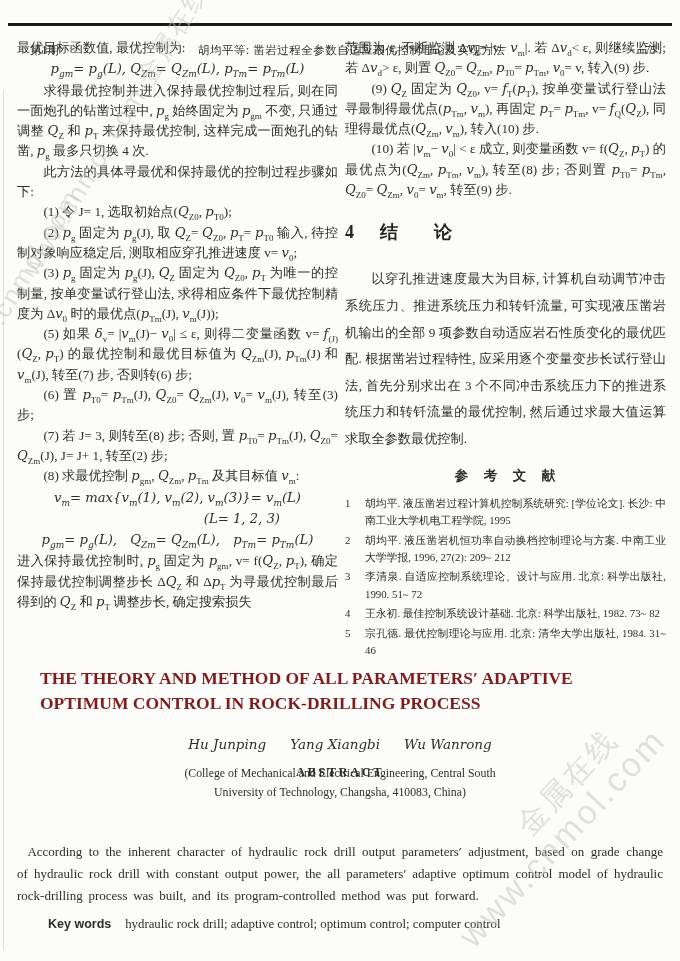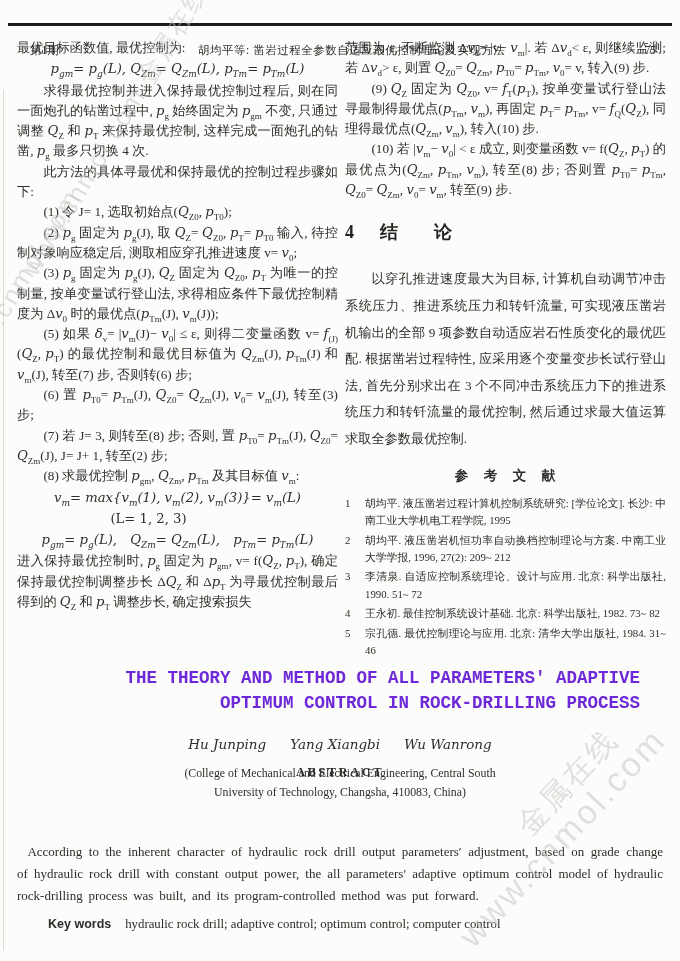--- a/index.html
+++ b/index.html
@@ -18,33 +18,33 @@
 
   
   .col{position:absolute;top:38px;width:321px;font-size:13.2px;line-height:20.3px;text-align:justify;}
   #left-col{left:17px;}
   #right-col{left:345px;}
   .para{text-indent:0;}
   .para.indent{text-indent:2em;}
   .para i, .formula i, .ref-text i{font-family:"DejaVu Serif",serif;}
   sub{font-size:9px;line-height:0;}
   .formula{text-align:center;font-style:italic;font-family:"DejaVu Serif",serif;margin:1px 0;}
-  .formula-right{text-align:center;padding-right:58px;font-family:"DejaVu Serif",serif;}
+  .formula-right{text-align:right;padding-right:58px;font-style:italic;font-family:"DejaVu Serif",serif;}
   .spaced{line-height:26.6px;margin-top:17px;}
   .sec-head{margin-top:15px;height:34px;display:flex;align-items:center;font-size:18px;font-weight:bold;color:#262422;}
   .sec-num{margin-right:26px;}
   .ref-head{text-align:center;font-weight:bold;font-size:13.5px;margin:13px 0 9px;letter-spacing:1px;}
   .ref{font-size:10.8px;line-height:17.4px;display:flex;margin-bottom:2px;}
   .ref-num{flex:none;width:20px;}
   .ref-text{flex:1;text-align:justify;}
 
   
-  .eng-title{position:absolute;top:666px;left:40px;width:600px;text-align:right;
-    font-family:Liberation Mono, monospace;font-weight:bold;
-    font-size:17.5px;line-height:25px;color:#6d28d9;}
+  .eng-title{position:absolute;top:666px;left:40px;width:600px;text-align:left;
+    font-family:Liberation Serif, serif;font-weight:bold;
+    font-size:17.5px;line-height:25px;color:#7f1d1d;}
   .authors{position:absolute;top:736px;left:0;width:680px;display:flex;justify-content:center;gap:24px;
     font-family:"DejaVu Serif",serif;font-style:italic;font-size:13.5px;}
   .affiliation{position:absolute;top:764px;left:0;width:680px;text-align:center;
     font-size:11.8px;line-height:18.5px;}
   .abstract-head{position:absolute;top:765px;left:0;width:680px;text-align:center;
     font-weight:bold;font-size:12.5px;letter-spacing:2.5px;}
   .abstract{position:absolute;top:841px;left:17px;width:646px;text-align:justify;
     font-size:13px;line-height:21.8px;word-spacing:2.5px;text-indent:.8em;}
   .keywords{position:absolute;top:917px;left:17px;width:646px;font-size:12.8px;}
   .kw-label{font-family:"Liberation Sans","DejaVu Sans",sans-serif;font-weight:bold;font-size:12.5px;margin-right:14px;padding-left:31px;}

